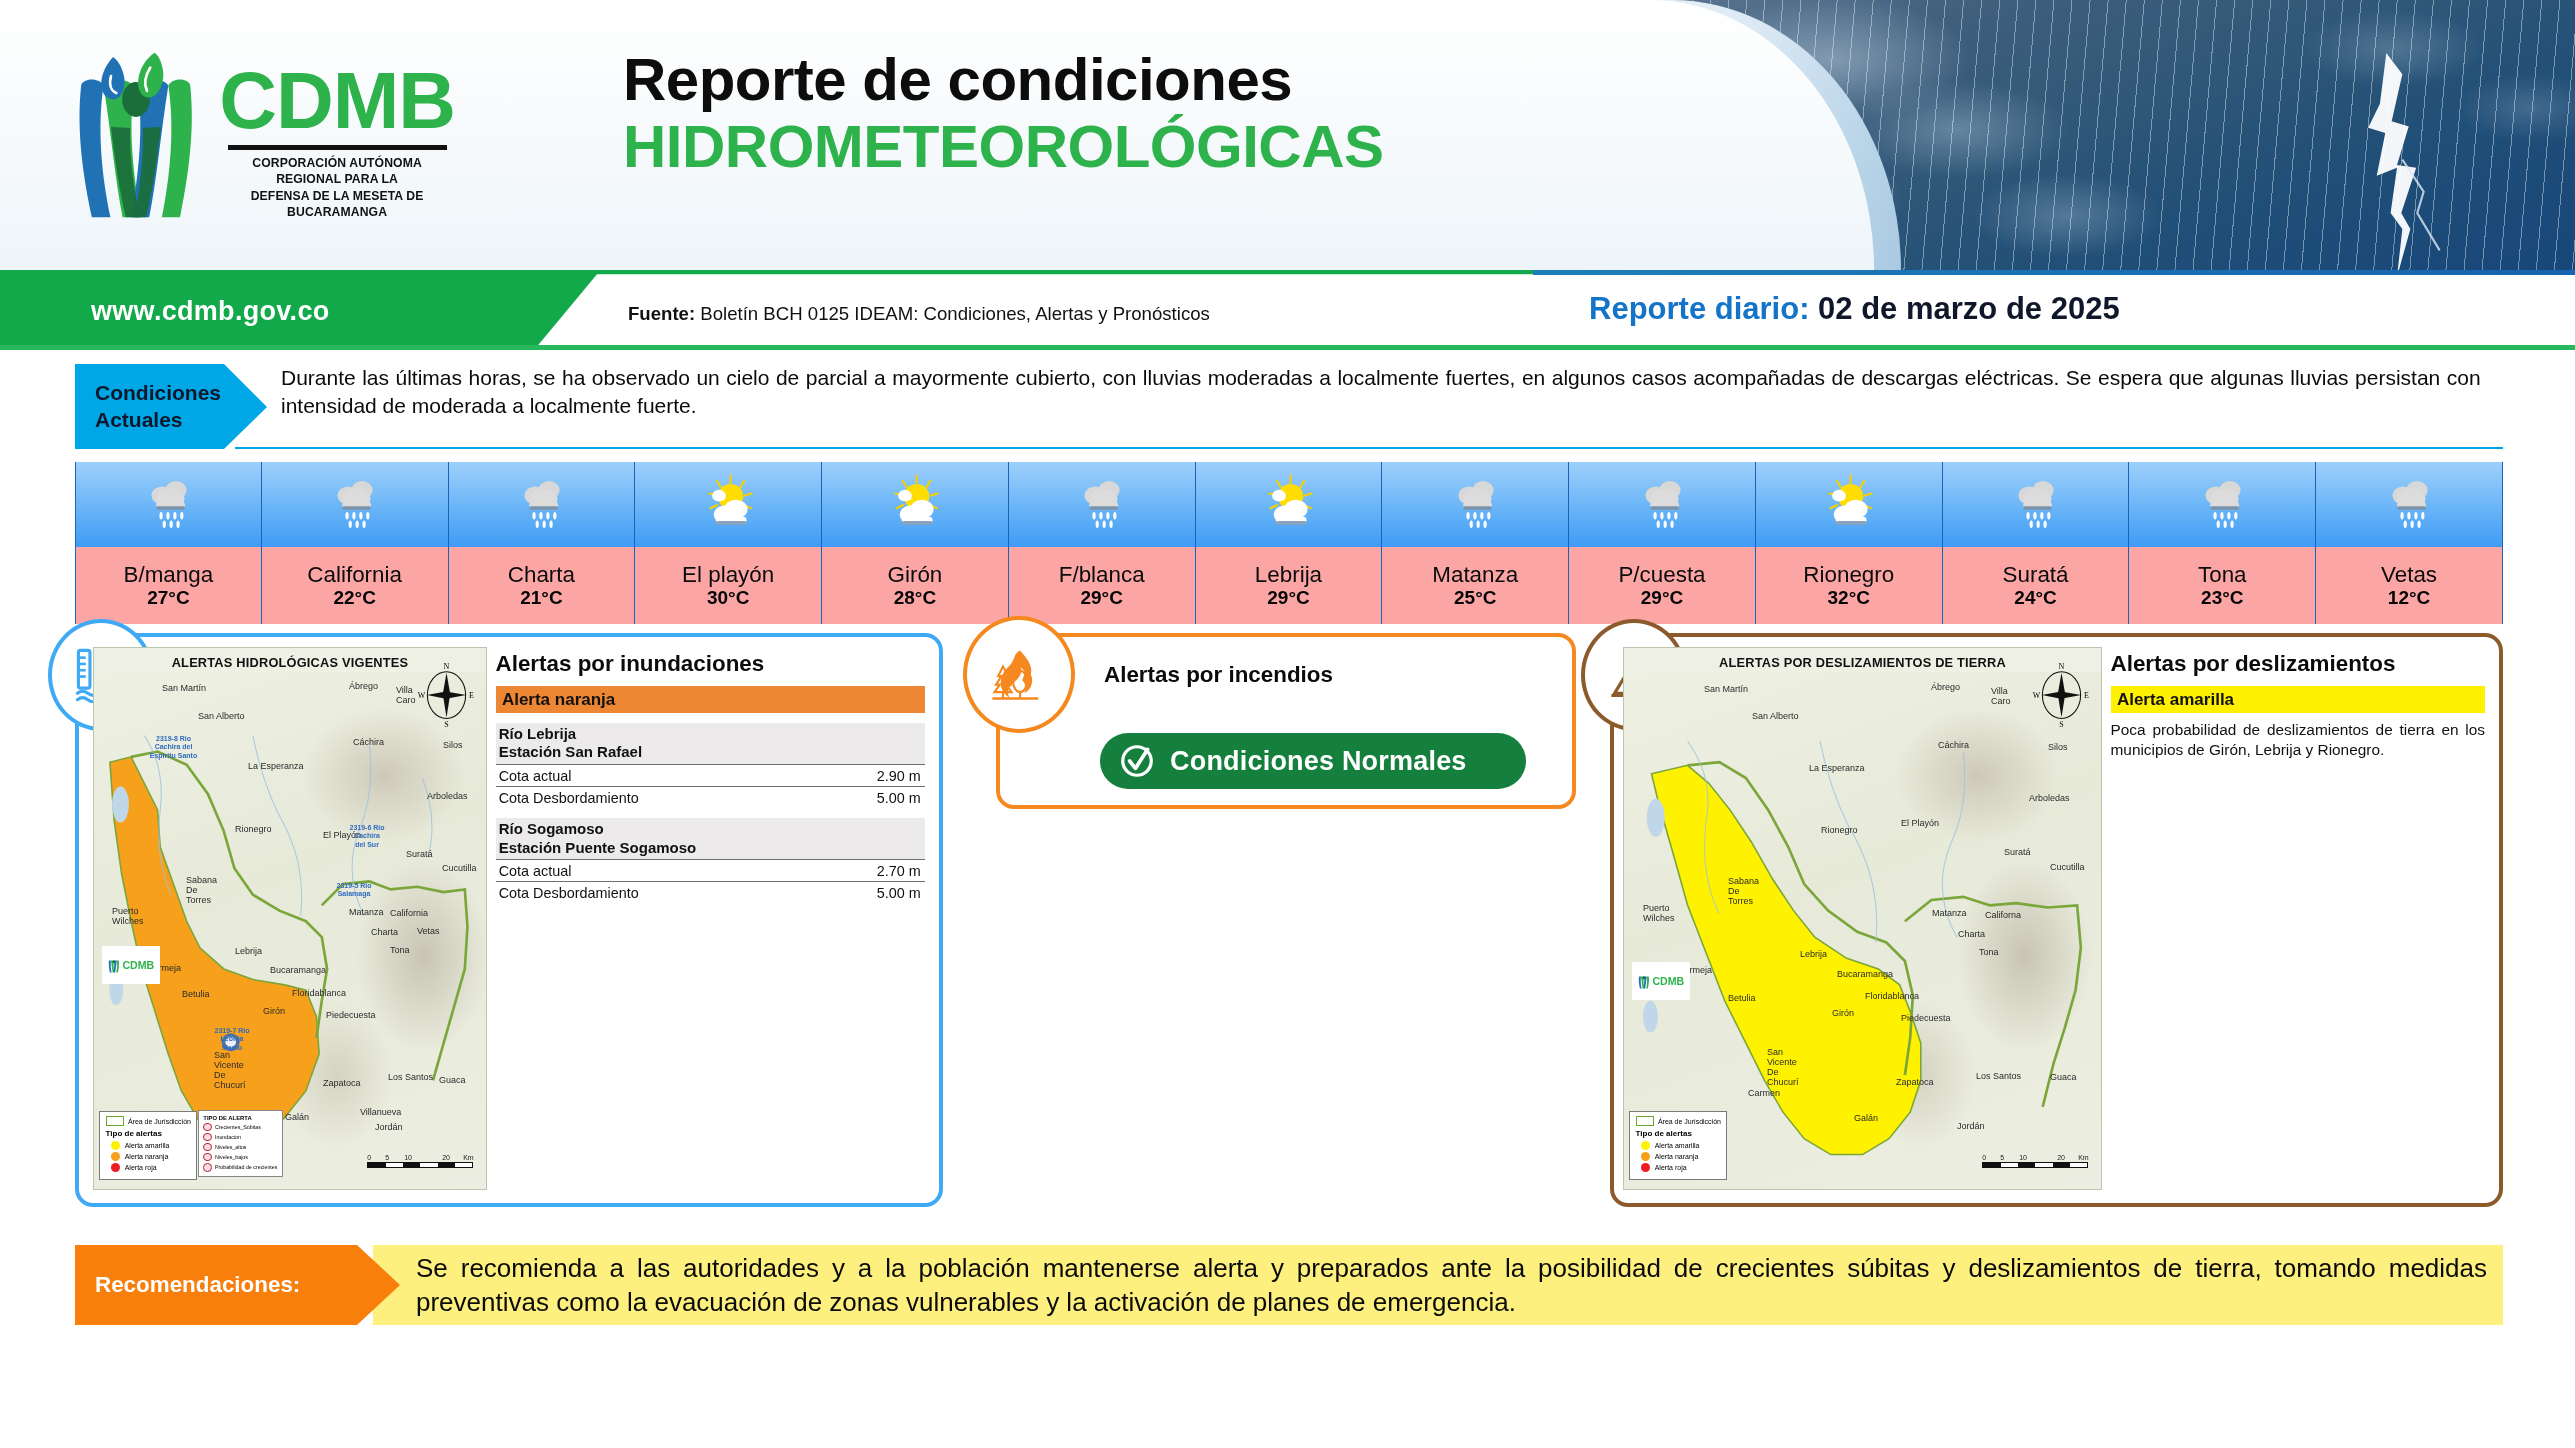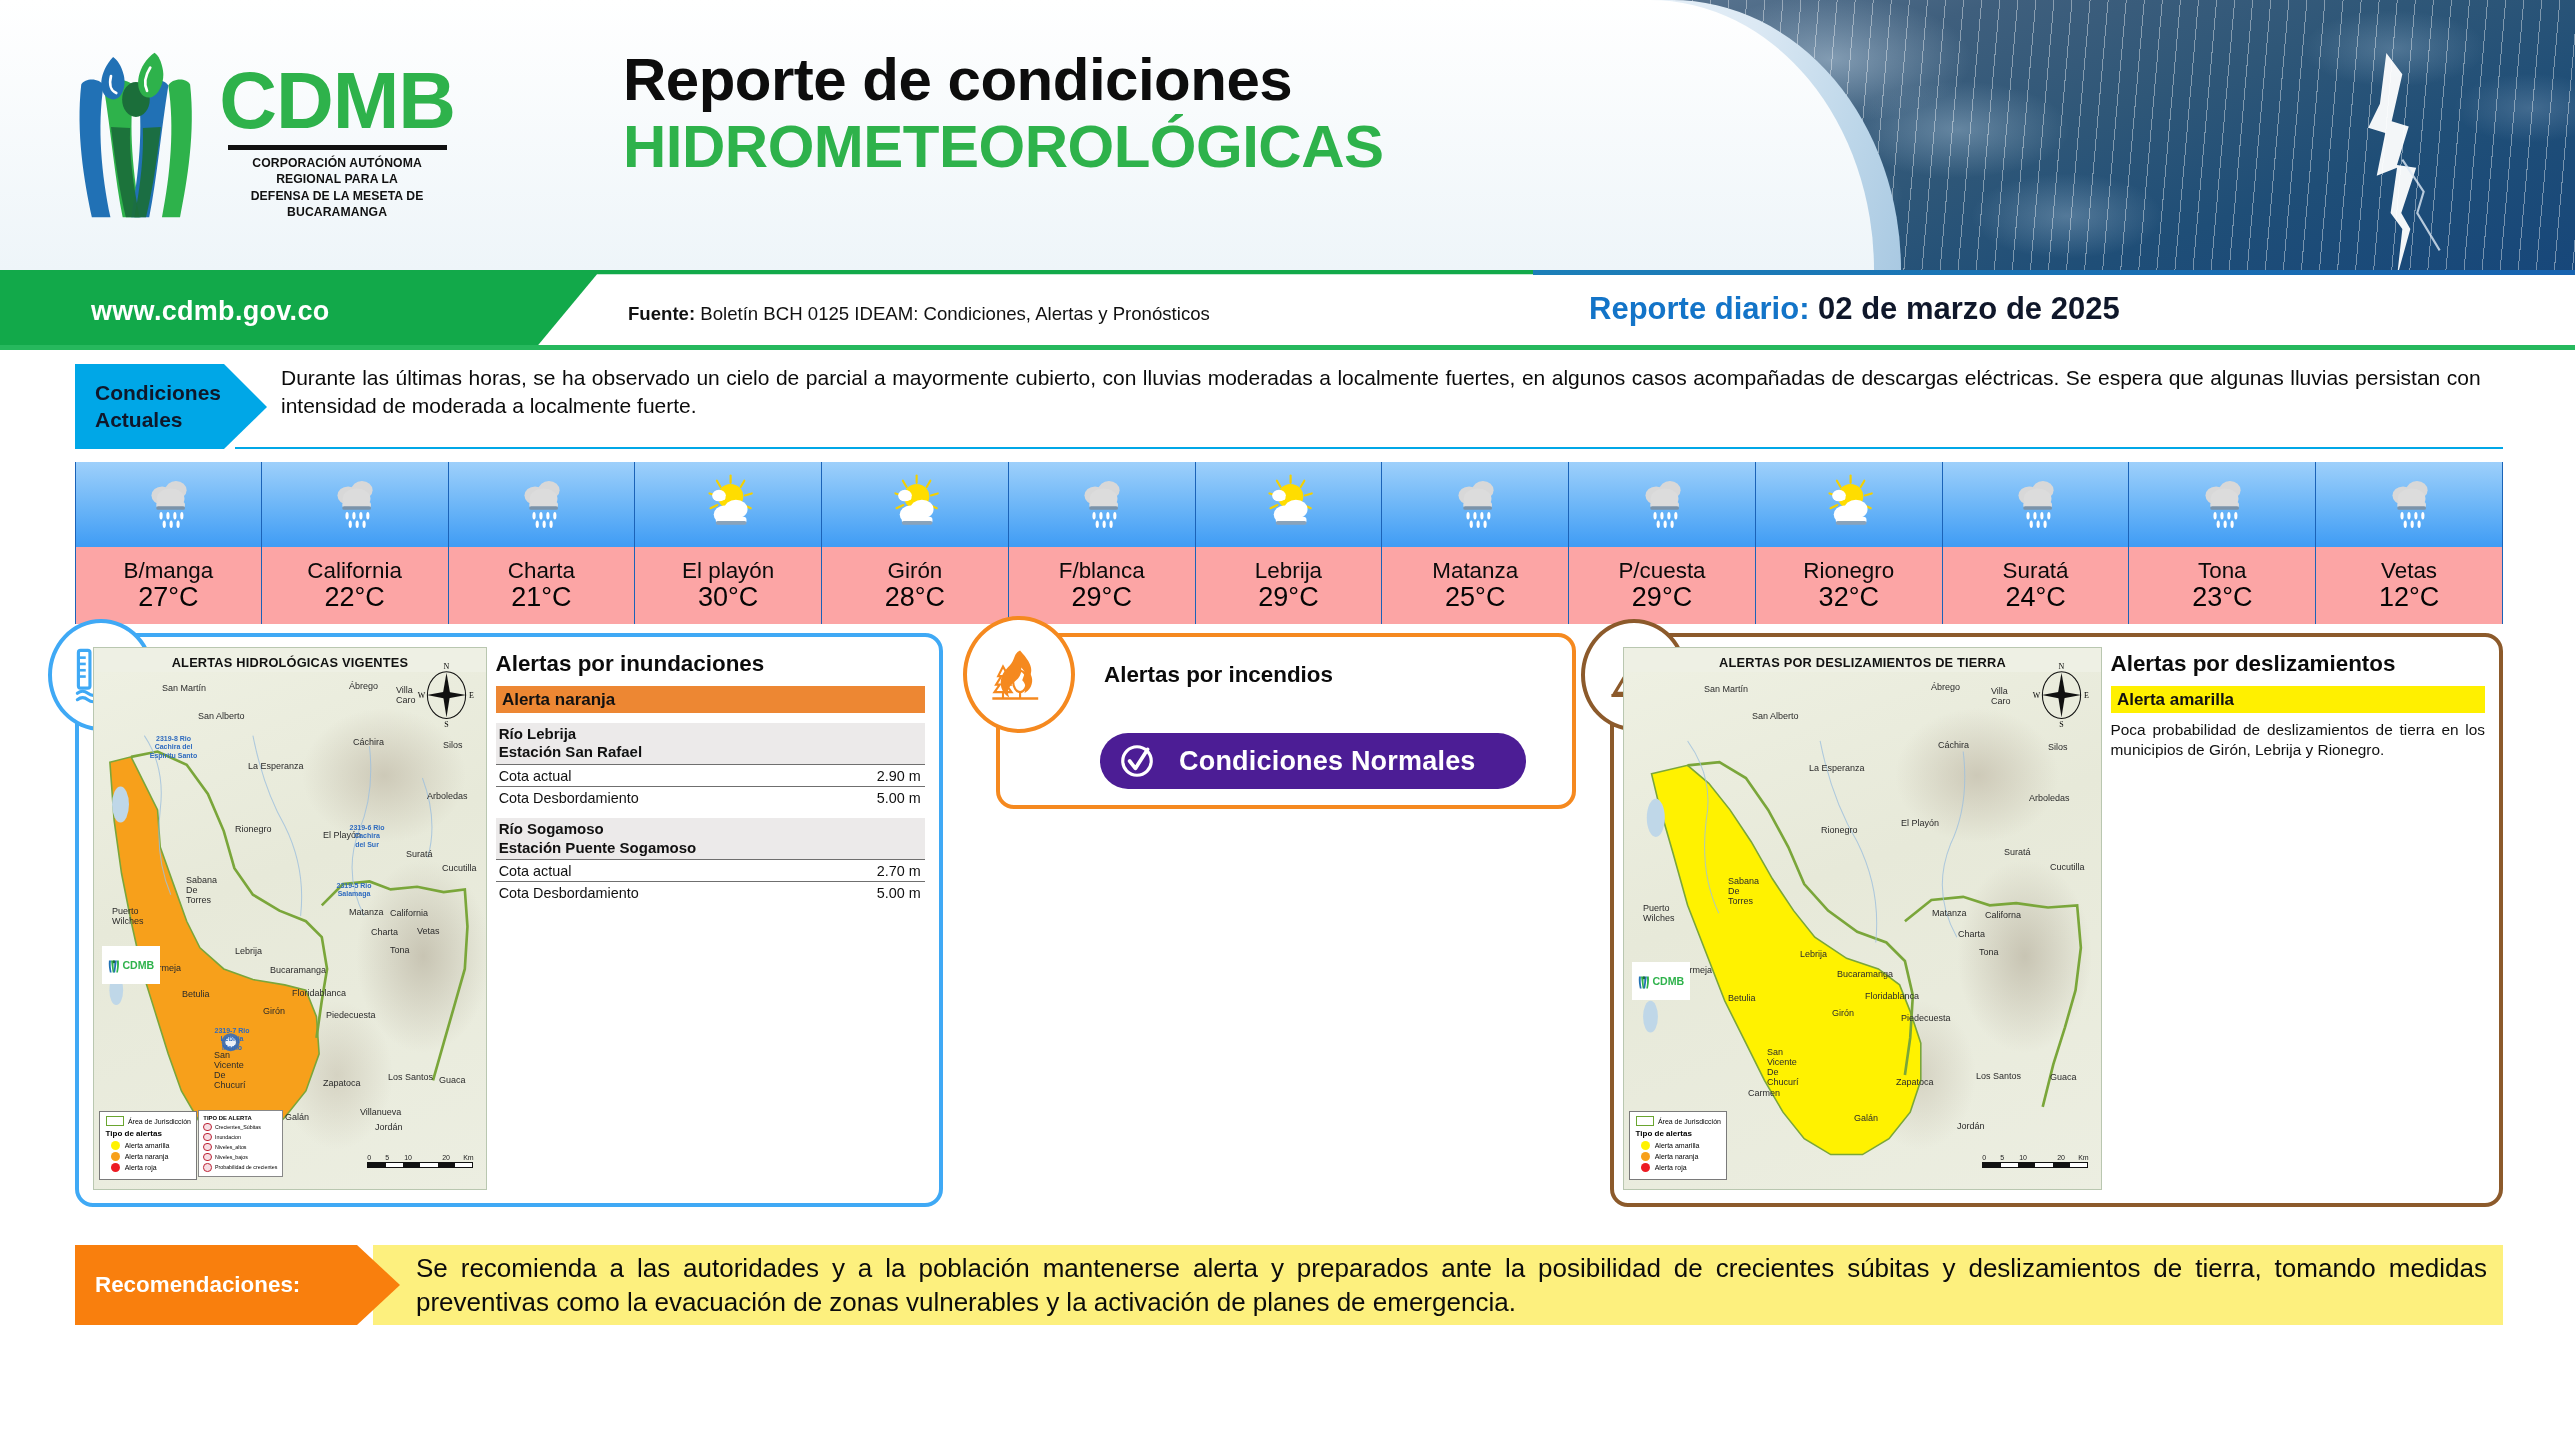--- a/index.html
+++ b/index.html
@@ -124,21 +124,21 @@
     display: flex; align-items: center; justify-content: center;
   }
   .wcell:first-child .wicon-area { border-left: 1.6px solid #1b63b8; }
   .wlabel-area {
     height: 77px; background: #fca5a5;
     border-right: 1.6px solid #1b63b8;
     display: flex; flex-direction: column; align-items: center; justify-content: center; gap: 1.1px;
   }
   .wcell:first-child .wlabel-area { border-left: 1.6px solid #1b63b8; }
   .wcity { font-size: 22.4px; color: #0b0b0b; line-height: 1.05; }
-  .wtemp { font-size: 27px; font-weight: normal; color: #050505; line-height: 1.05; }
+  .wtemp { font-size: 19px; font-weight: bold; color: #050505; line-height: 1.05; }
 
   
   .panels { position: relative; margin: 9.6px 0 0 75px; width: 2428px; height: 602px; }
 
   .panel-flood {
     position: absolute; left: 0; top: 0; width: 868px; height: 574px;
     border: 4.8px solid #3fa9f5; border-radius: 18px; background: #fff;
     display: flex;
   }
   .panel-slide {
@@ -206,21 +206,21 @@
 
   .river-block { margin-top: 9.6px; }
   .river-head { background: #eceaea; font-size: 15px; font-weight: bold; color: #111; line-height: 1.22; padding: 2.1px 3.2px; }
   .river-row { display: flex; justify-content: space-between; border-top: 1.1px solid #6f6f6f;
                font-size: 14.4px; color: #111; padding: 2.7px 4.3px 2.7px 3.2px; }
   .river-row .val { font-variant-numeric: tabular-nums; }
 
   
   .fire-title { position: absolute; left: 104px; top: 24.5px; font-size: 22.4px; font-weight: bold; color: #0b0b0b; line-height: 1.15;}
   .fire-pill { position: absolute; left: 100px; top: 96px; width: 426px; height: 56px;
-               background: #4c1d95; border-radius: 28px; display: flex; align-items: center; gap: 23px; padding-left: 18px; }
+               background: #15803d; border-radius: 28px; display: flex; align-items: center; gap: 14px; padding-left: 18px; }
   .fire-pill span.lbl { font-size: 27px; font-weight: bold; color: #fff; letter-spacing: 0.2px; }
 
   
   .recom { position: relative; margin: 9.6px 0 0 75px; width: 2428px; height: 80px; }
   .recom-tag {
     position: absolute; left: 0; top: 0; width: 325px; height: 80px;
     background: #f97f0d;
     clip-path: polygon(0 0, 282px 0, 325px 40px, 282px 80px, 0 80px);
     display: flex; align-items: center; padding-left: 20px;
   }

